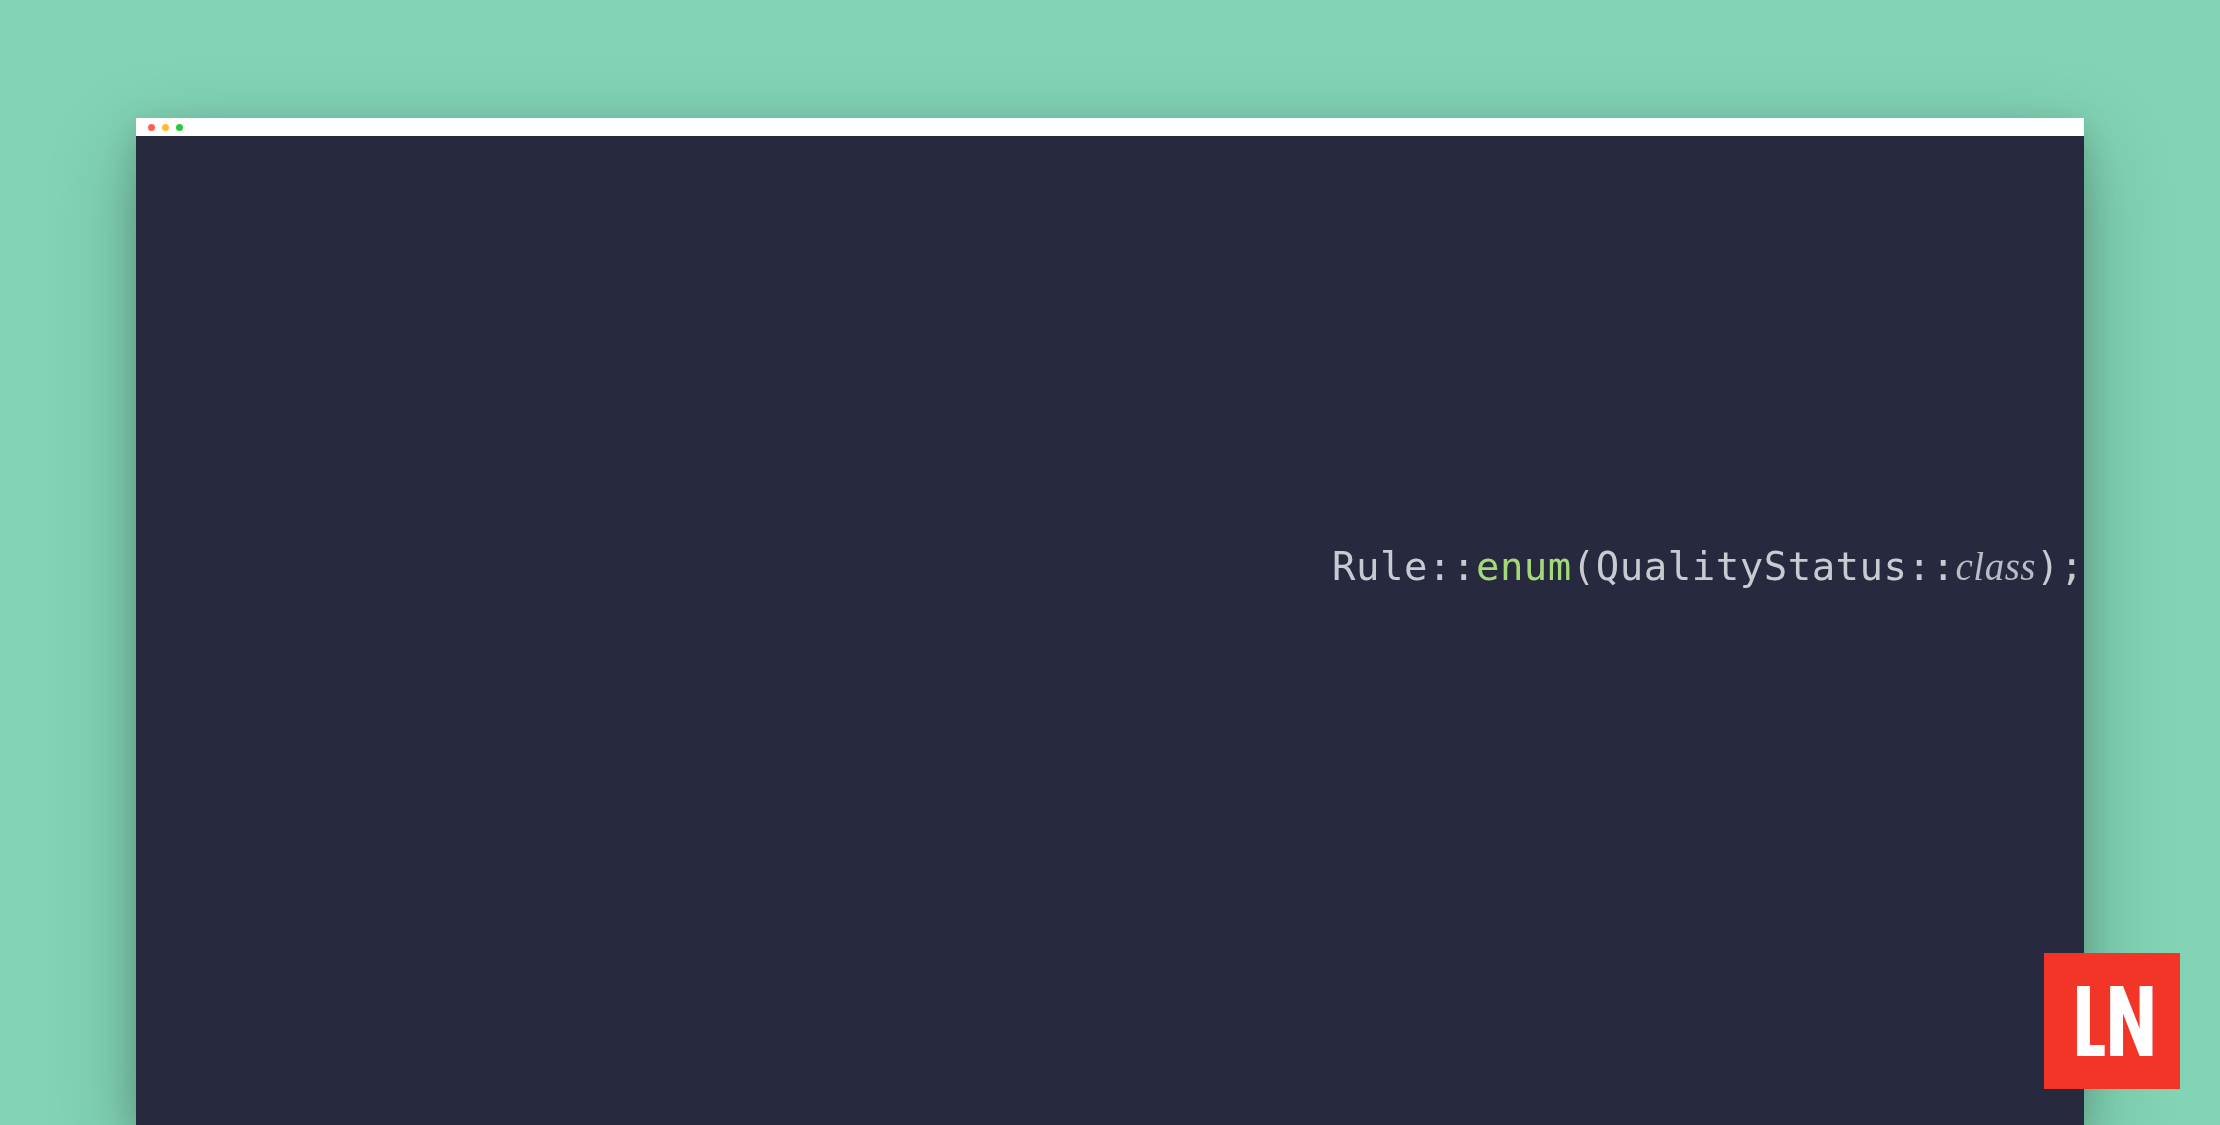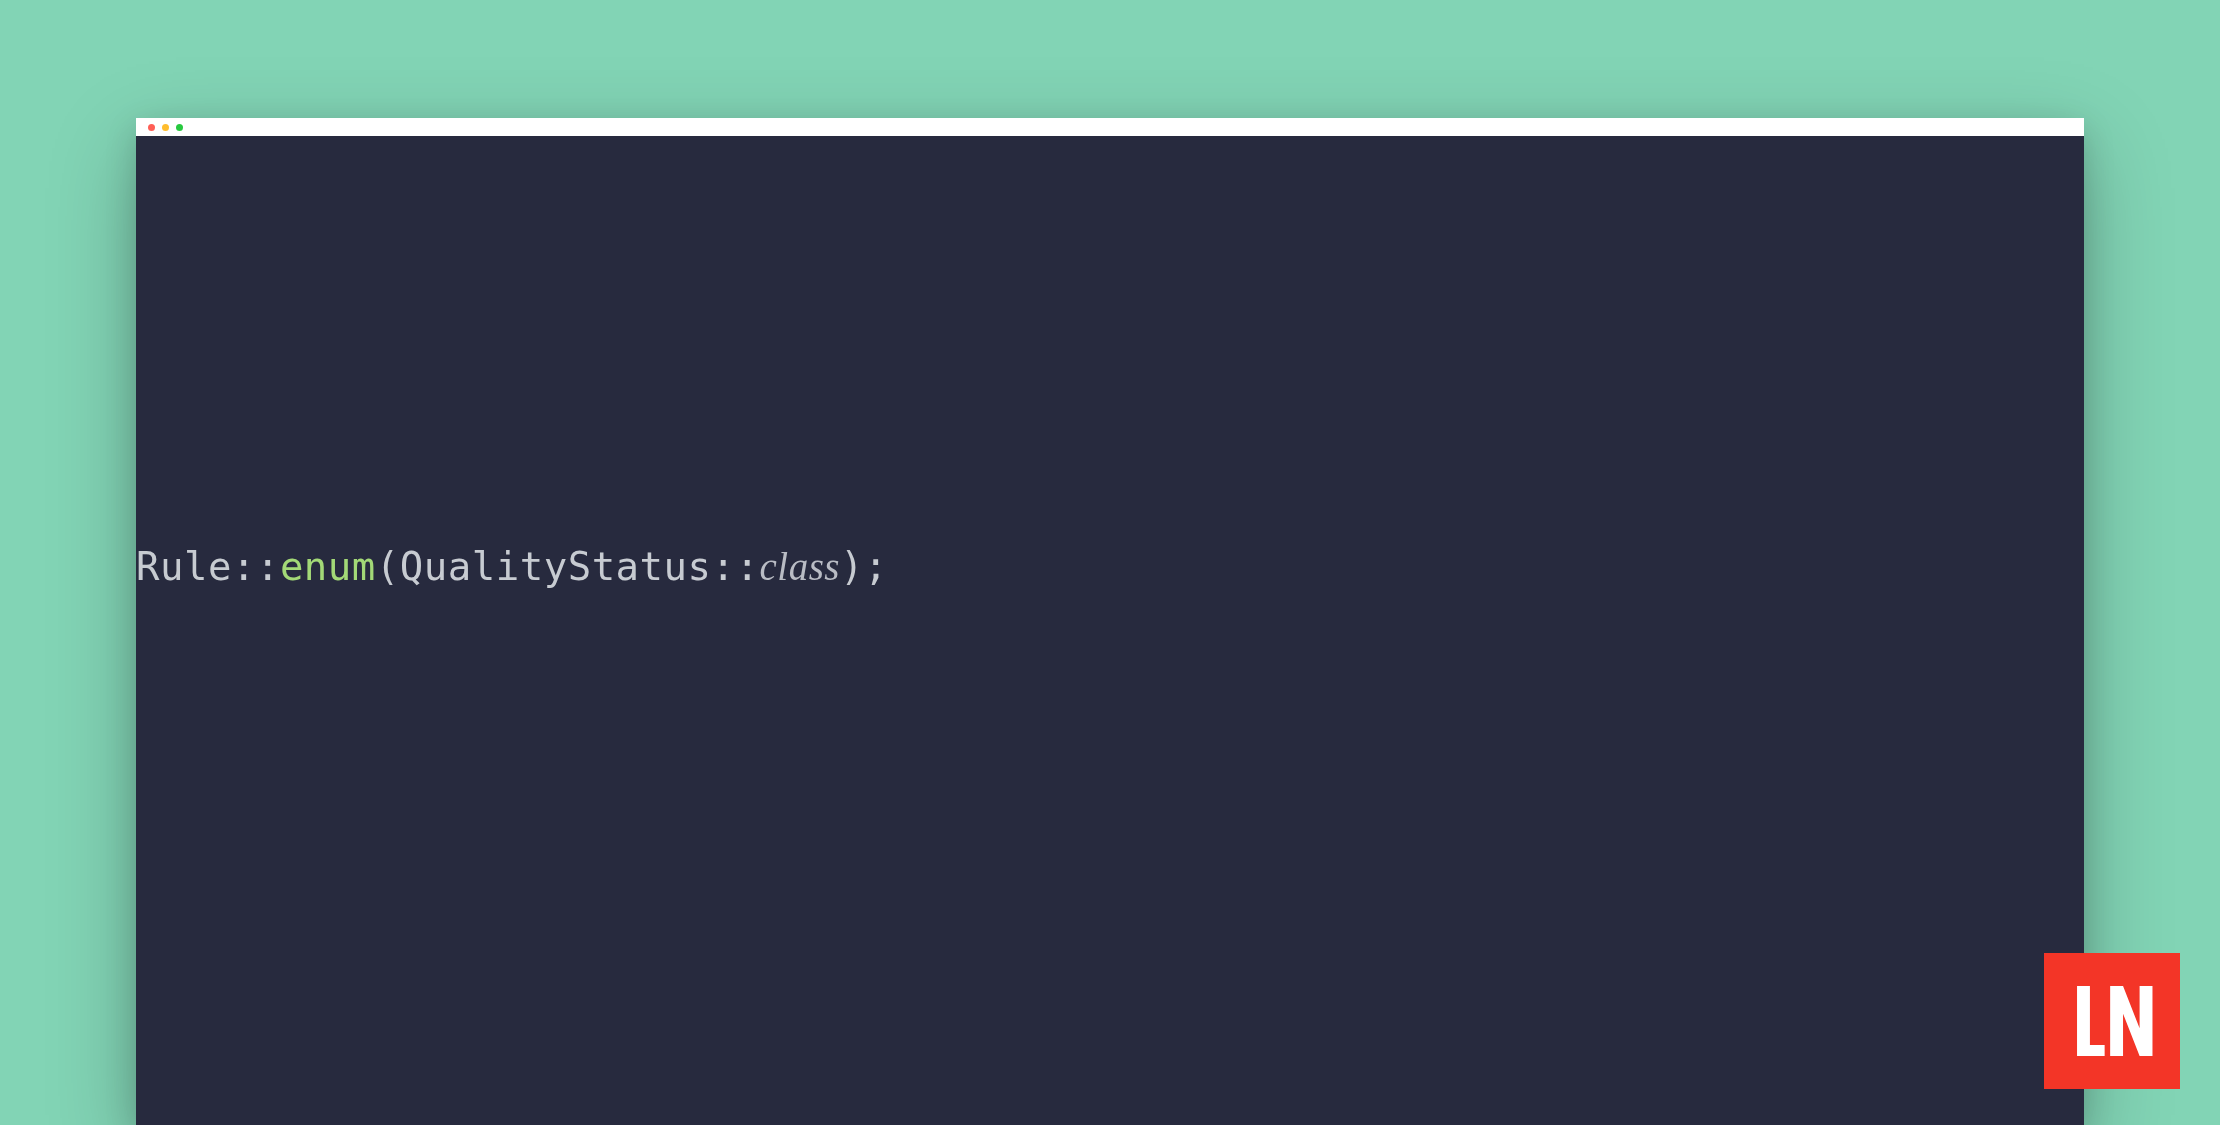--- a/index.html
+++ b/index.html
@@ -38,21 +38,21 @@
     .tl-yellow { background: #ffbd2e; }
     .tl-green { background: #27c93f; }
     .content {
       position: absolute;
       top: 18px;
       left: 0;
       right: 0;
       bottom: 0;
       display: flex;
       align-items: center;
-      justify-content: flex-start;
+      justify-content: flex-end;
       margin-top: 32px;
     }
     .code {
       font-size: 39px;
       letter-spacing: 0.5px;
       white-space: nowrap;
       transform: translateY(-80px);
     }
     .tok-class { color: #c7cbd1; }
     .tok-scope { color: #c7cbd1; }

